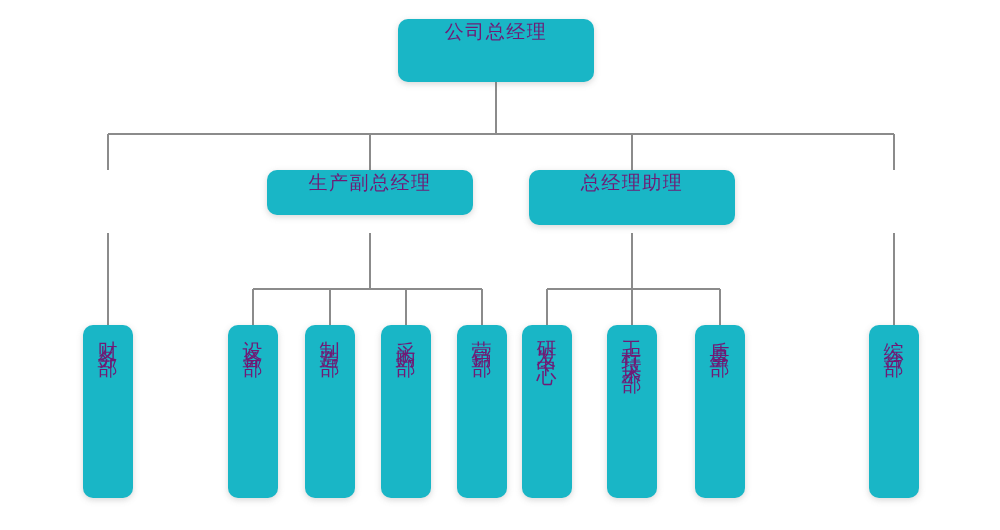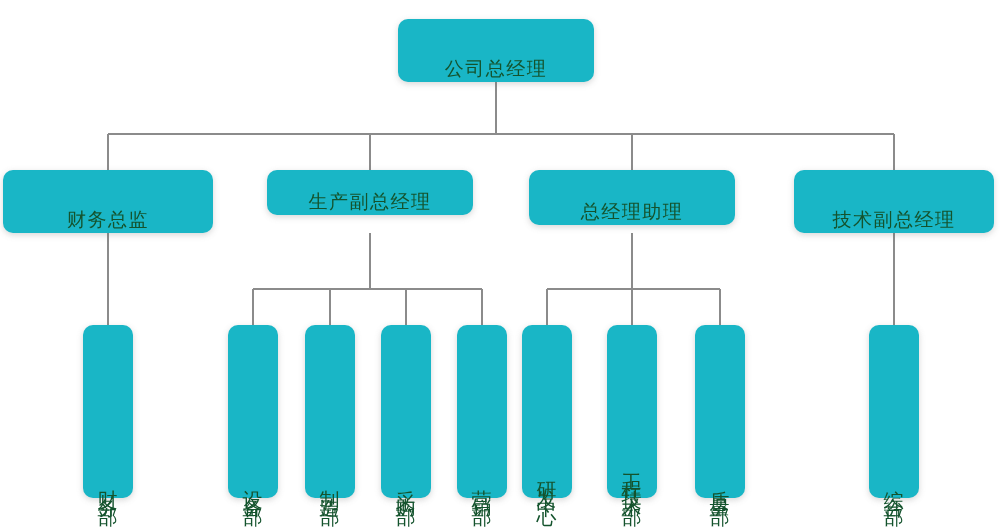--- a/index.html
+++ b/index.html
@@ -5,24 +5,24 @@
   html, body { margin: 0; padding: 0; background: #ffffff; }
   body { width: 1000px; height: 530px; font-family: "Liberation Sans", sans-serif; }
   .stage { position: relative; width: 1000px; height: 530px; background: #ffffff; overflow: hidden; }
   svg.wires { position: absolute; left: 0; top: 0; z-index: 0; }
   svg.wires path { stroke: #8b8b8b; stroke-width: 2; fill: none; }
 
   .node {
     position: absolute;
     z-index: 1;
     background: #19b6c6;
-    color: #14532d;
+    color: #701a75;
     border-radius: 10px;
     display: flex;
-    align-items: flex-end;
+    align-items: flex-start;
     justify-content: center;
     box-shadow: 0 2px 6px rgba(110,110,110,0.28);
   }
   .h-node { font-size: 19px; letter-spacing: 1.5px; font-weight: 400; }
   .v-node { width: 50px; top: 325px; height: 173px; }
   .v-node .vtxt {
     writing-mode: vertical-rl;
     text-orientation: upright;
     font-size: 20px;
     letter-spacing: 8px;
@@ -58,31 +58,25 @@
     <path d="M108 233 V325"></path>
     <path d="M370 233 V289 M253 289 H482 M253 289 V325 M330 289 V325 M406 289 V325 M482 289 V325"></path>
     <path d="M632 233 V289 M547 289 H720 M547 289 V325 M632 289 V325 M720 289 V325"></path>
     <path d="M894 233 V325"></path>
   </svg>
 
   <div class="node h-node n-root">
     <span>公司总经理</span>
   </div>
 
-  <div class="node h-node n-m0">
-    <span>财务总监</span>
-  </div>
   <div class="node h-node n-m1">
     <span>生产副总经理</span>
   </div>
   <div class="node h-node n-m2">
     <span>总经理助理</span>
-  </div>
-  <div class="node h-node n-m3">
-    <span>技术副总经理</span>
   </div>
 
   <div class="node v-node n-d0">
     <span class="vtxt">财务部</span>
   </div>
   <div class="node v-node n-d1">
     <span class="vtxt">设备部</span>
   </div>
   <div class="node v-node n-d2">
     <span class="vtxt">制造部</span>

